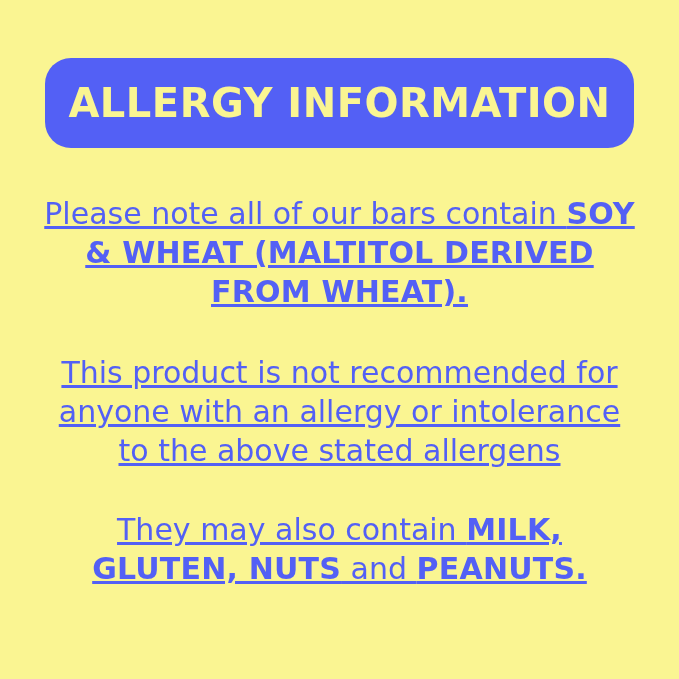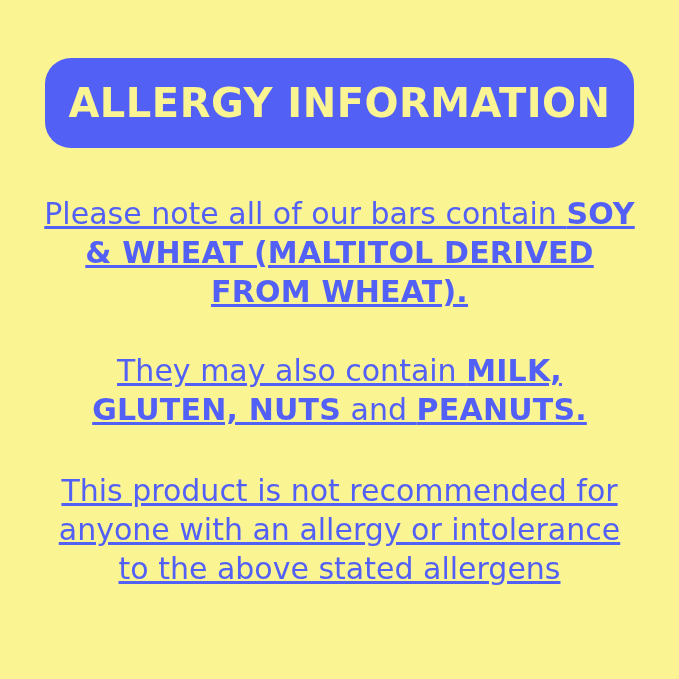--- a/index.html
+++ b/index.html
@@ -71,21 +71,21 @@
 <div class="card">
 
   <div class="title-bar">
     <span class="title-text">ALLERGY INFORMATION</span>
   </div>
 
   <div class="body-block">
     <p class="para p1">
       <span>Please note all of our bars contain </span><span class="strong">SOY &amp; WHEAT (MALTITOL DERIVED FROM WHEAT).</span>
     </p>
+    <p class="para p3">
+      <span>This product is not recommended for anyone with an allergy or intolerance to the above stated allergens</span>
+    </p>
     <p class="para p2">
       <span>They may also contain </span><span class="strong">MILK, GLUTEN, NUTS</span><span> and </span><span class="strong">PEANUTS.</span>
-    </p>
-    <p class="para p3">
-      <span>This product is not recommended for anyone with an allergy or intolerance to the above stated allergens</span>
     </p>
   </div>
 
 </div>
 
 </body></html>

